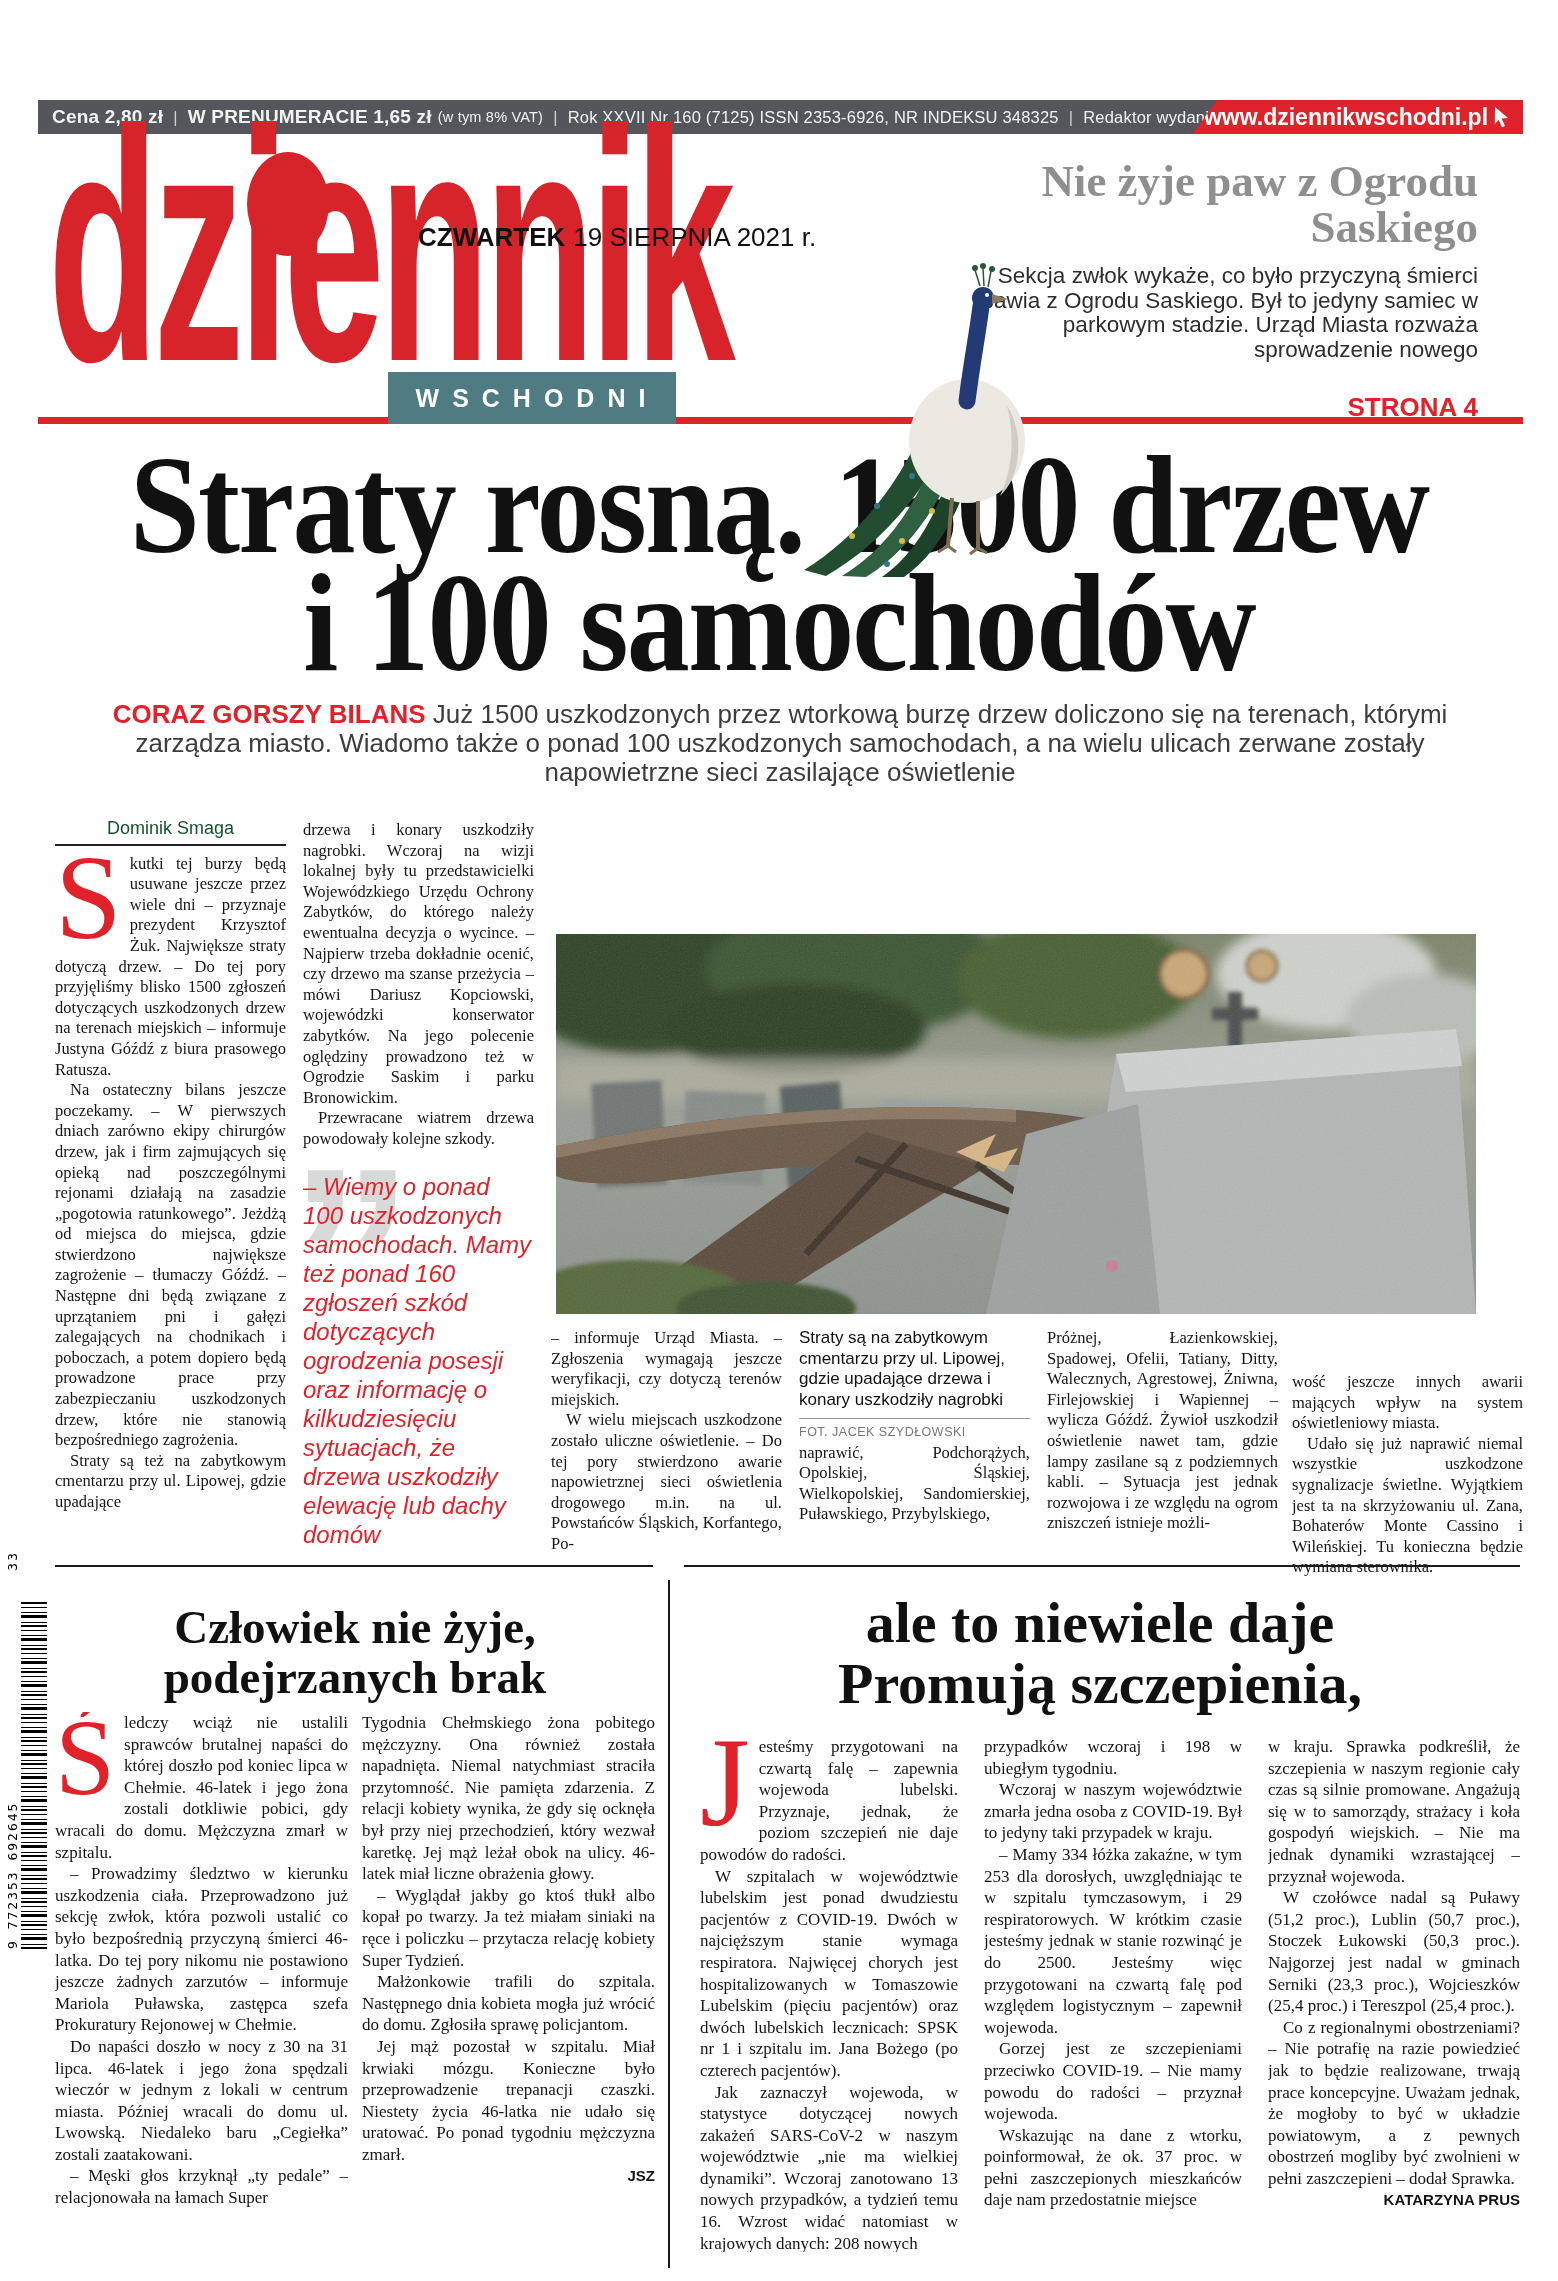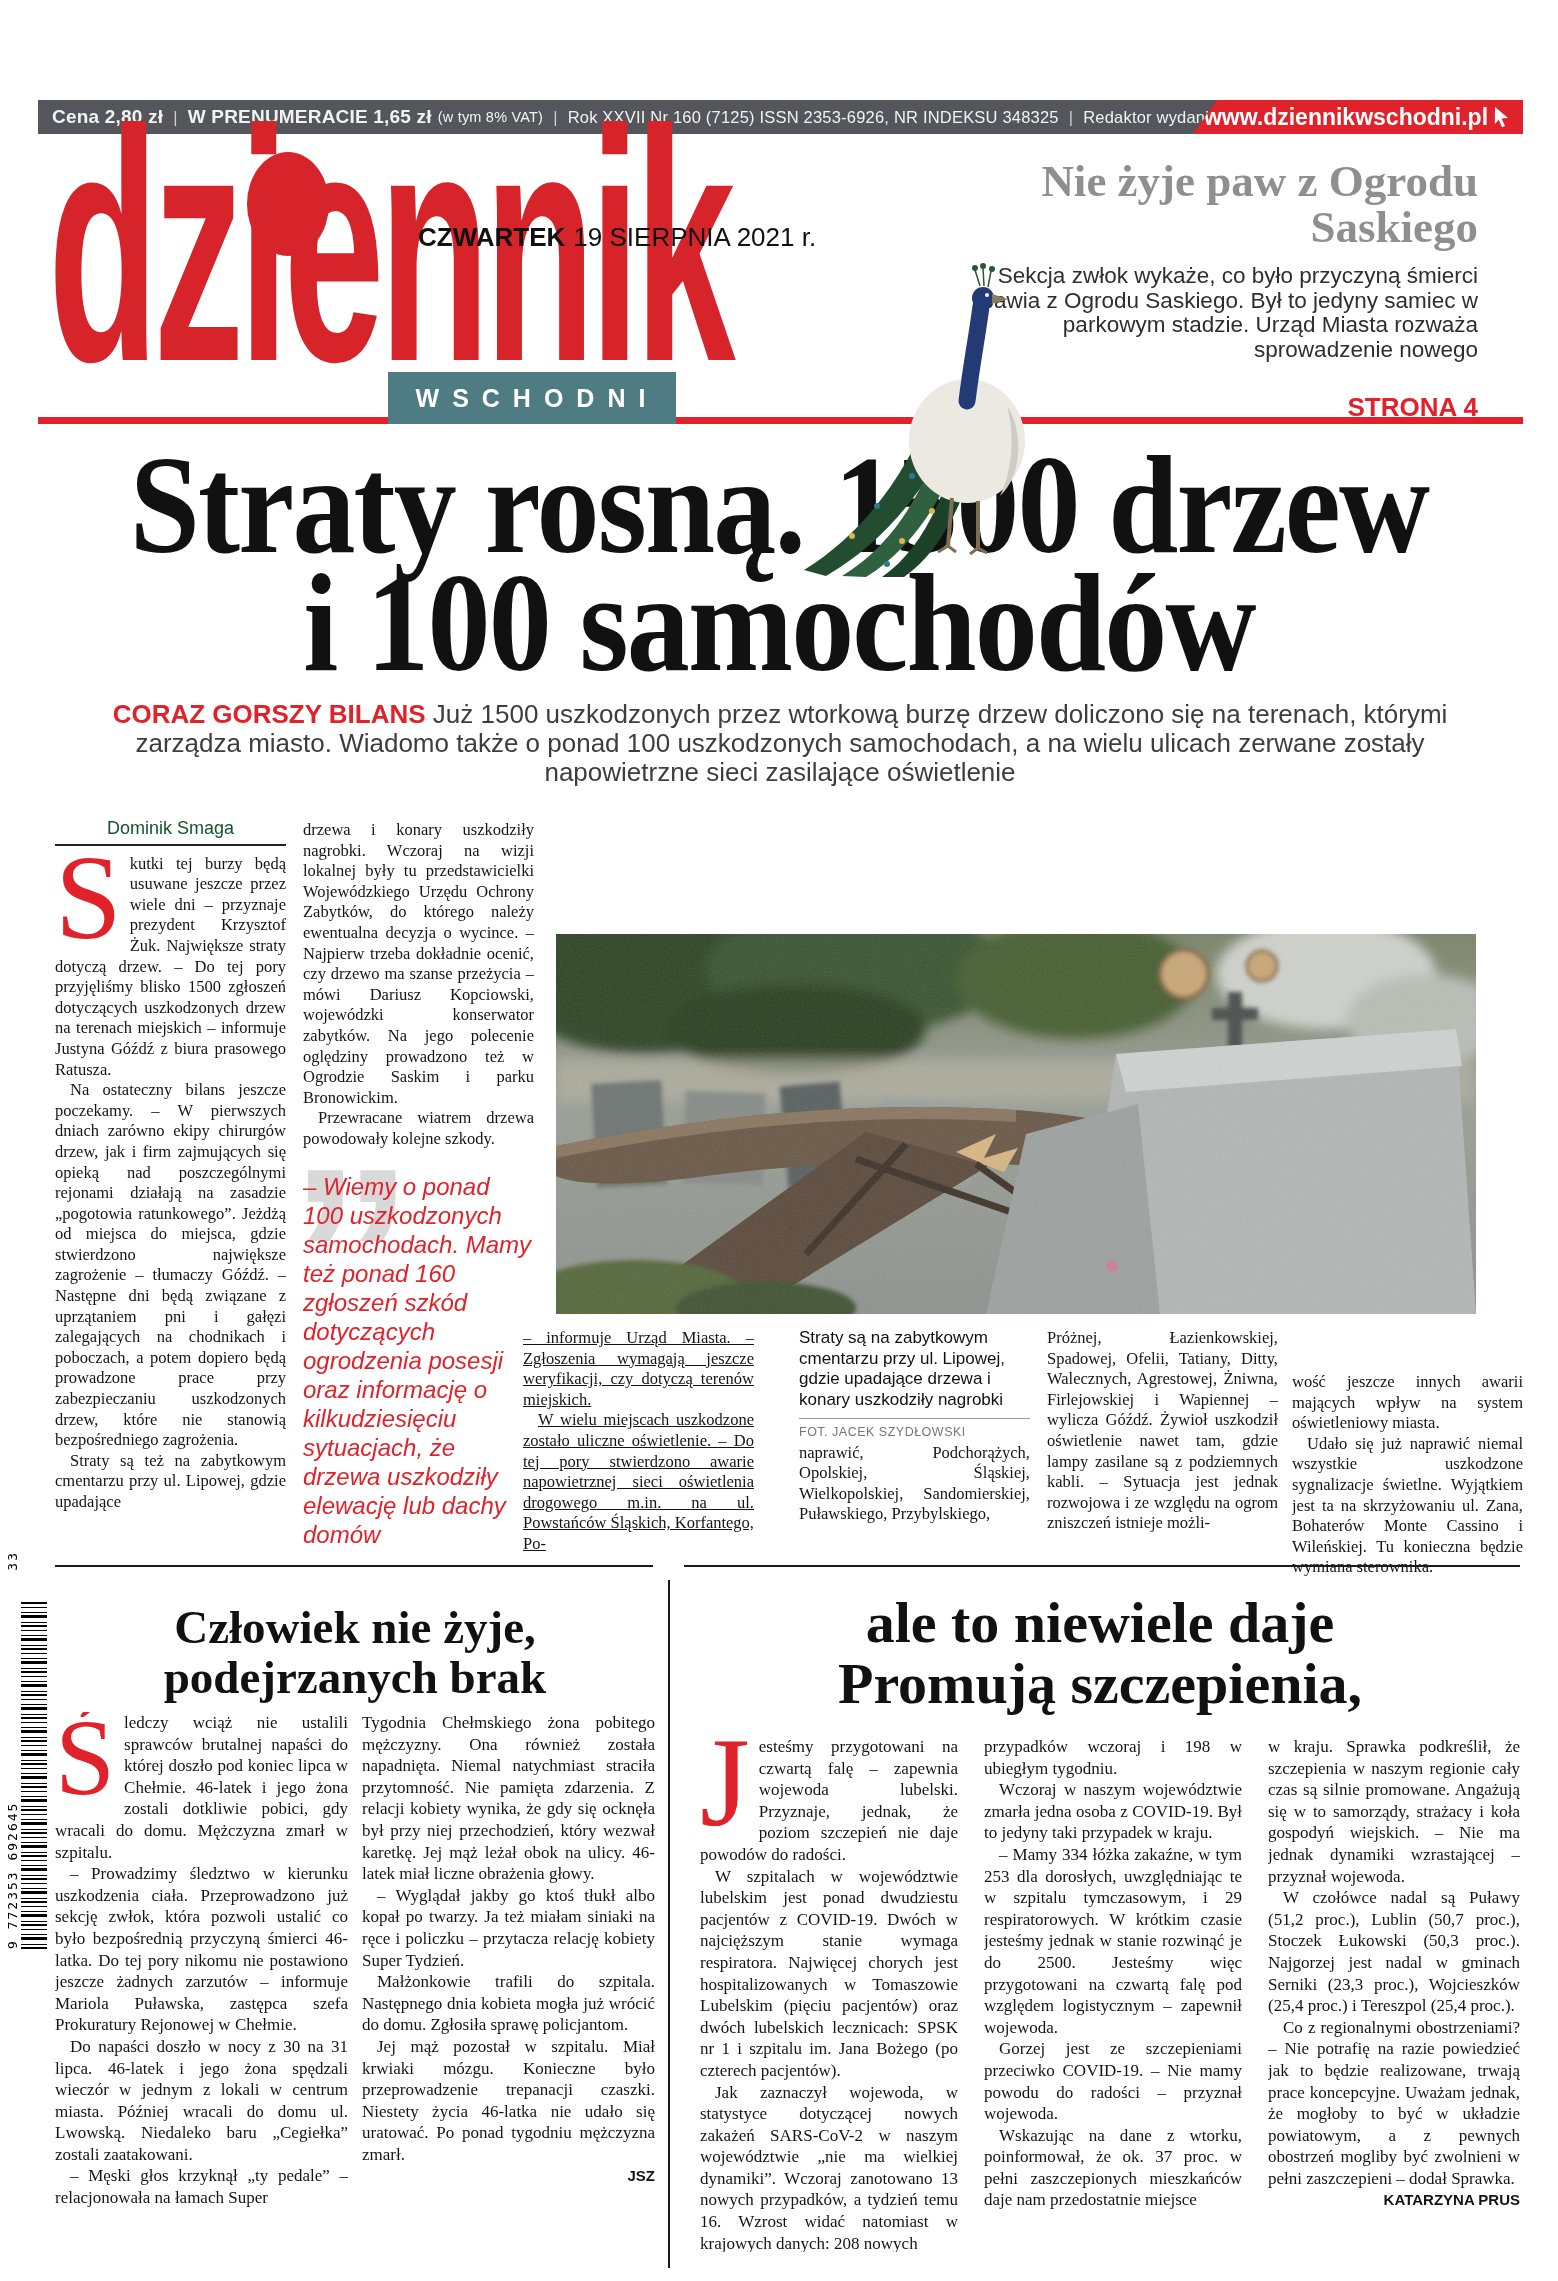--- a/index.html
+++ b/index.html
@@ -51,21 +51,21 @@
         font-family:"Liberation Sans",sans-serif;font-size:26px;line-height:29px;color:#3d3d3d;}
   .kicker{color:#e0232b;font-weight:bold;}
 
   
   .c{position:absolute;width:231px;font-size:16.5px;line-height:20.6px;text-align:justify;
      overflow:hidden;z-index:2;}
   .c p{margin:0;}
   .c p.ind{text-indent:15px;}
   .col1{left:55px;top:818px;height:748px;}
   .col2{left:303px;top:820px;height:746px;}
-  .col3{left:523px;top:1328px;height:240px;text-decoration:underline;}
+  .col3{left:551px;top:1328px;height:240px;}
   .col4{left:799px;top:1328px;height:240px;}
   .col5{left:1047px;top:1328px;height:240px;}
   .col6{left:1292px;top:1328px;height:240px;margin-top:44px;}
   .byline{font-family:"Liberation Sans",sans-serif;font-size:18px;color:#14532d;text-align:left;
           border-bottom:2px solid #222;padding:0 0 5px 52px;margin-bottom:8px;}
   .dc{float:left;color:#e0232b;font-family:"Liberation Serif",serif;font-size:120px;line-height:82px;
       padding-right:8px;margin-top:3px;}
 
   
   .photo{position:absolute;left:556px;top:934px;width:920px;height:380px;z-index:1;overflow:hidden;}

